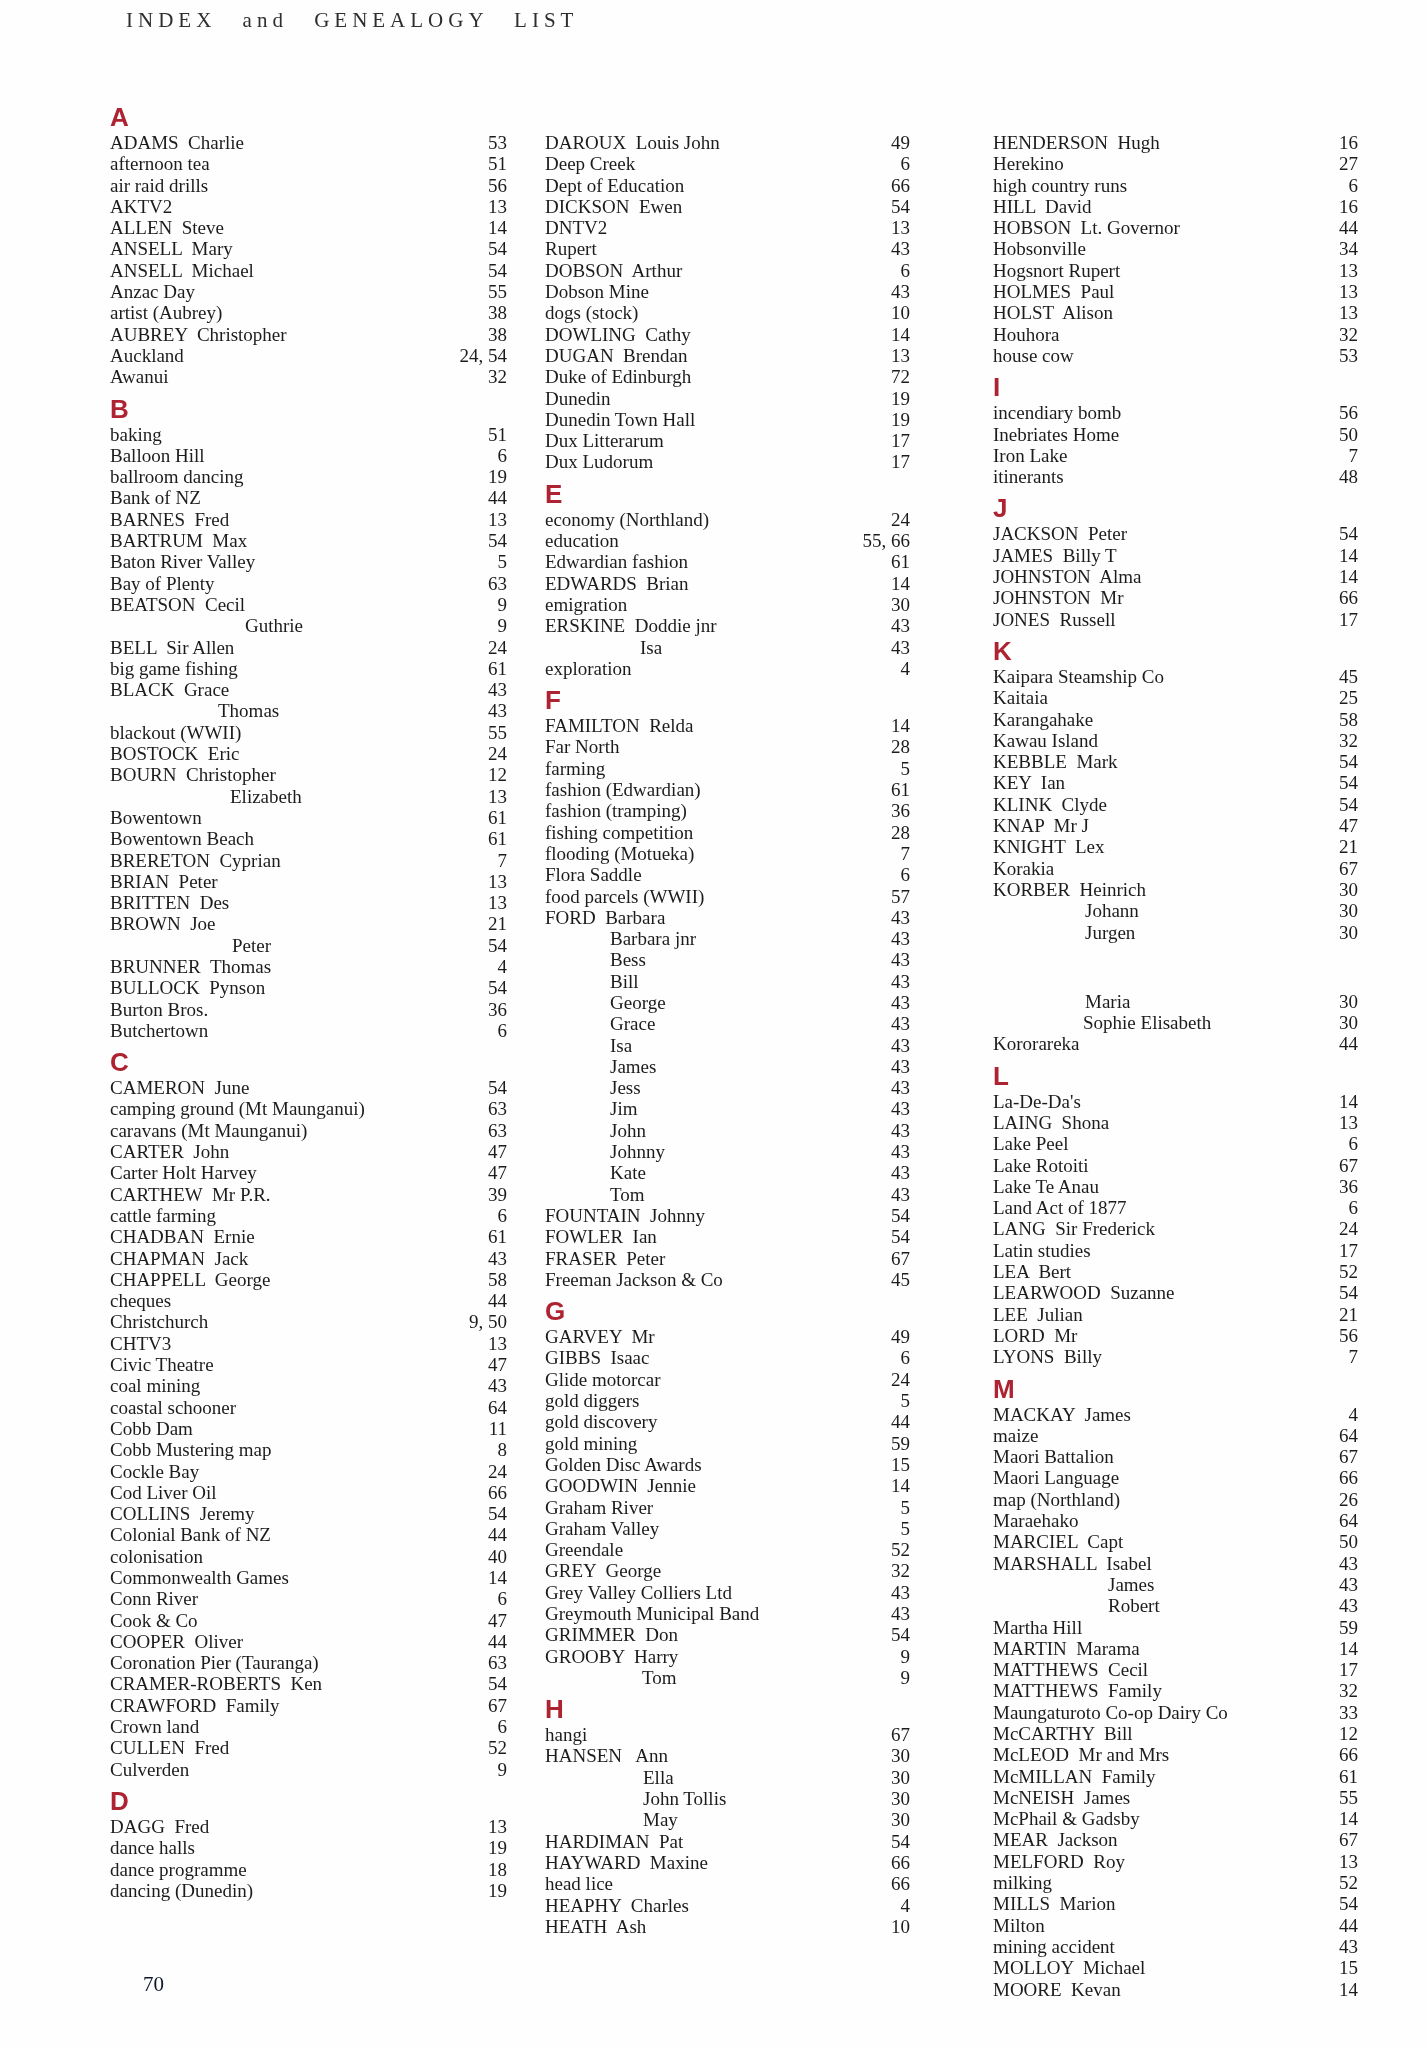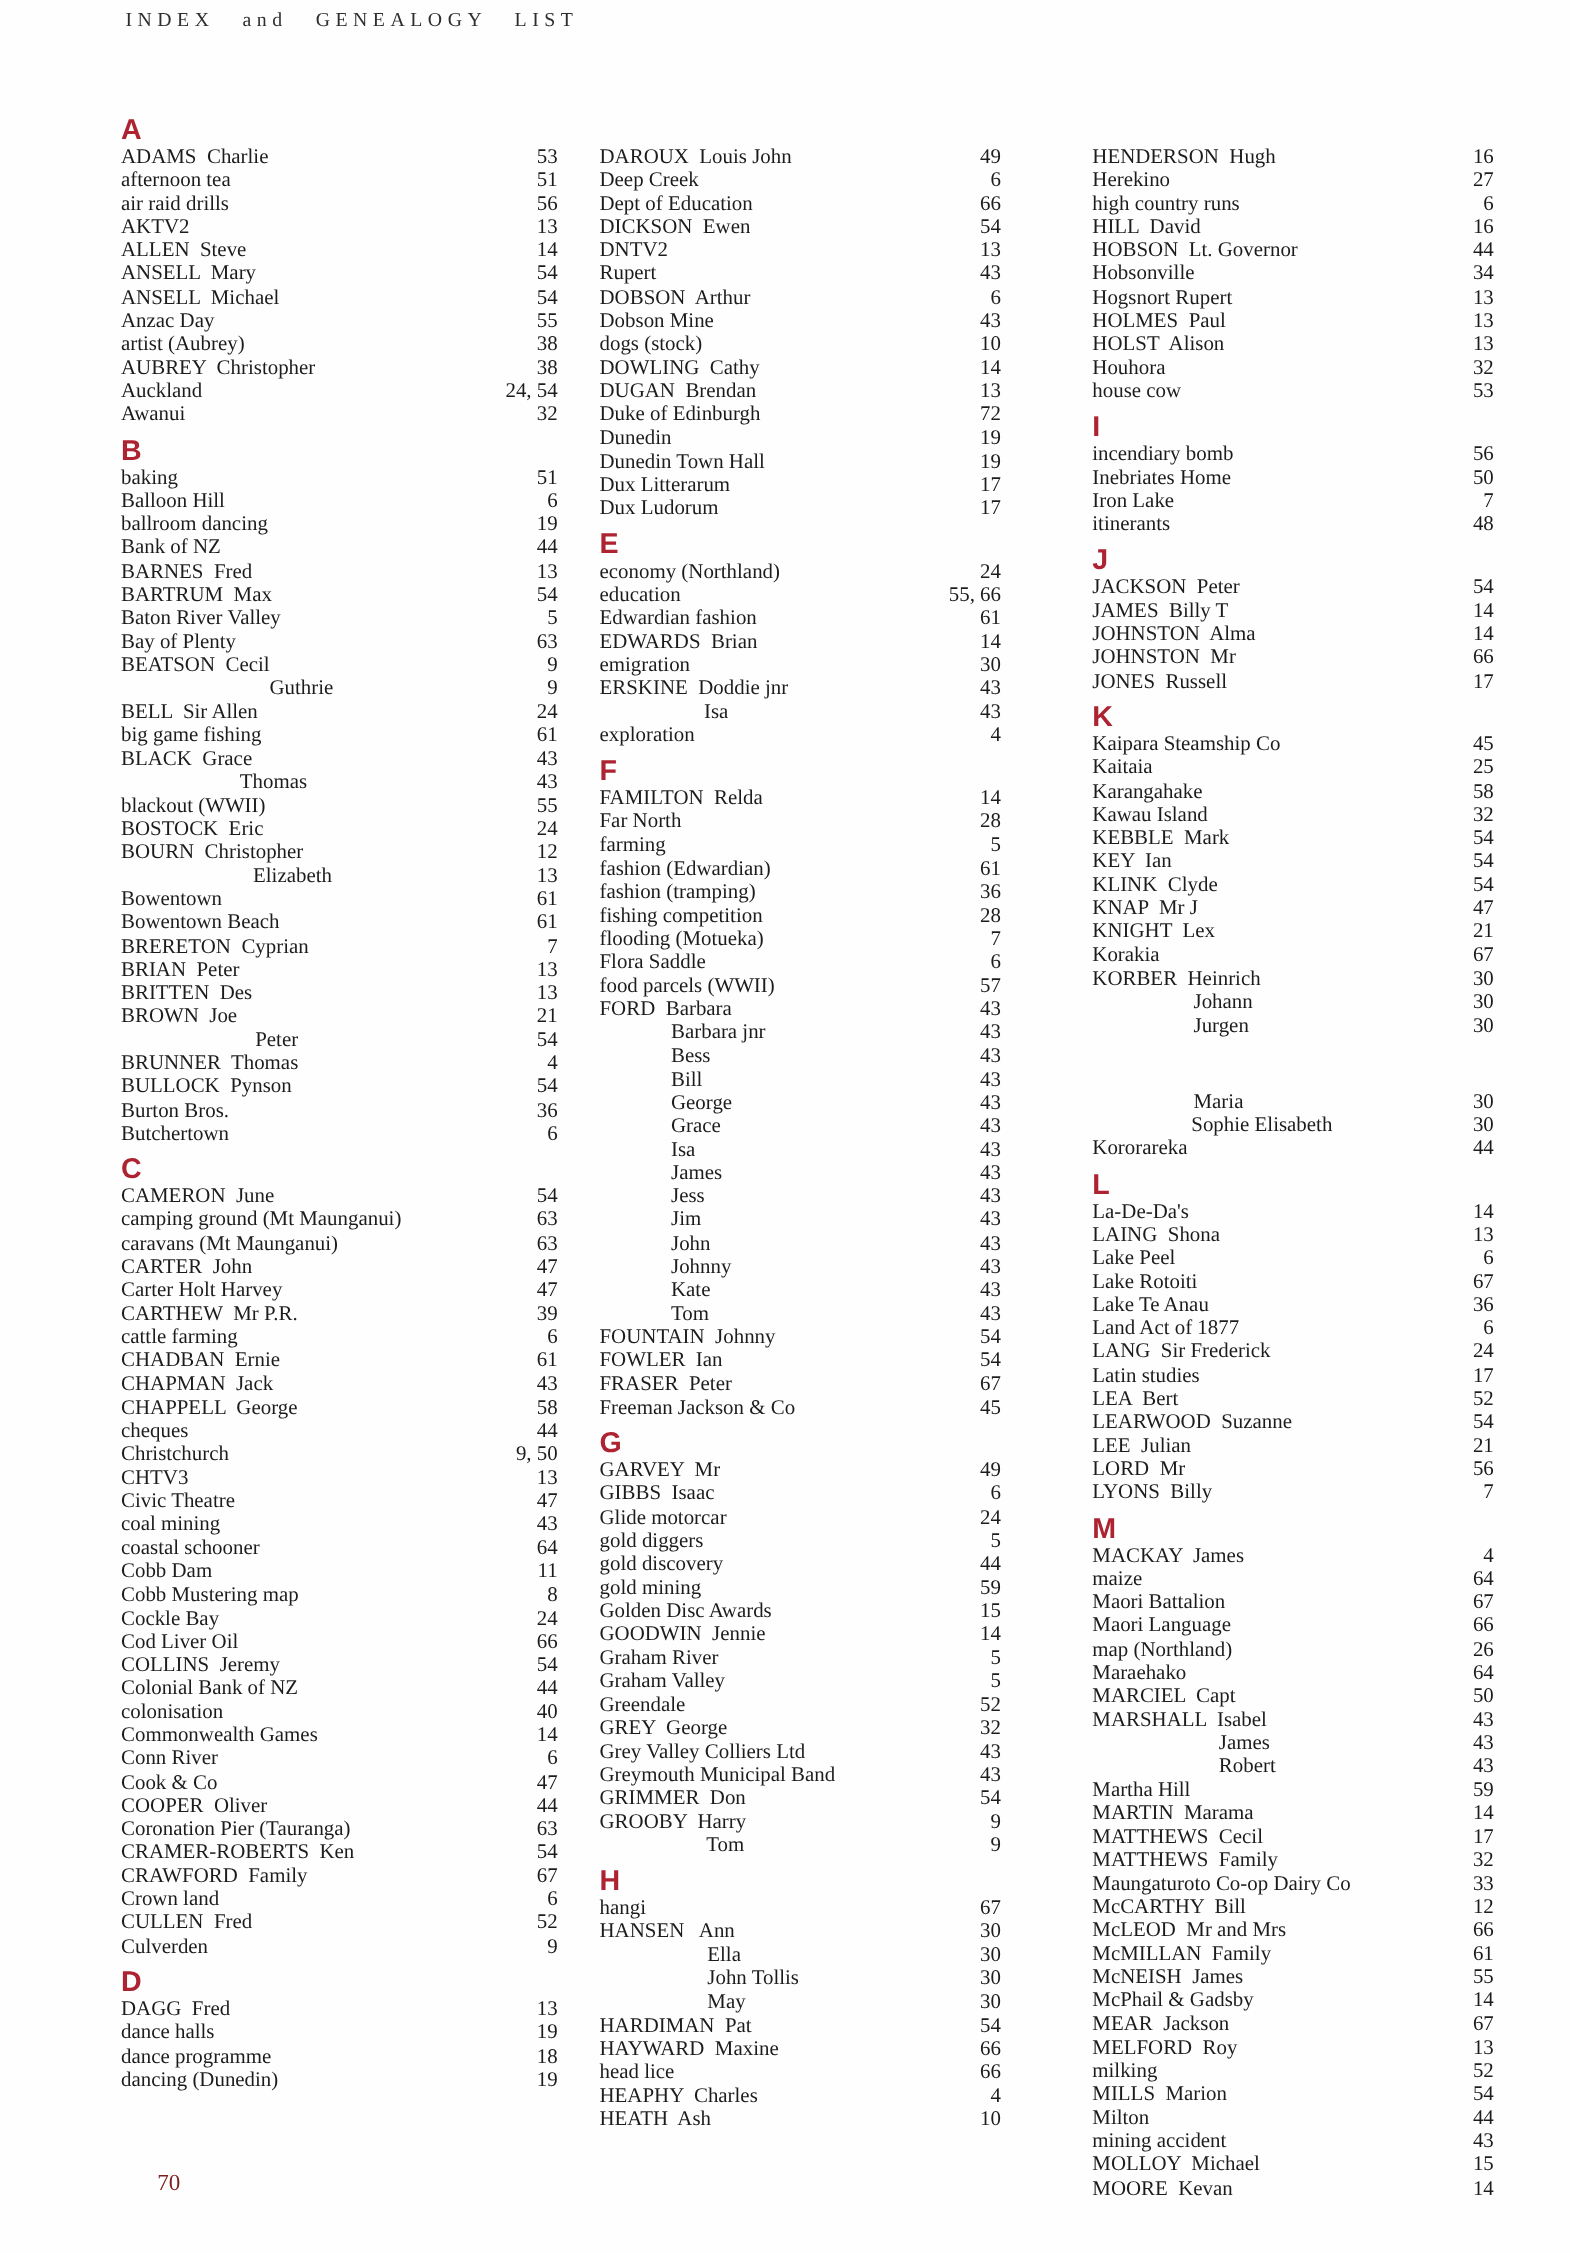--- a/index.html
+++ b/index.html
@@ -5,22 +5,22 @@
   html,body{margin:0;padding:0;}
   .page{
     position:relative;
     width:1427px;height:2048px;
     background:#fefefe;
     font-family:"Liberation Serif", serif;
     color:#1c1c1c;
     overflow:hidden;
   }
   .doc-title{
-    position:absolute;left:114px;top:8px;
-    font-size:18px;letter-spacing:5px;word-spacing:16px;
+    position:absolute;left:126px;top:8px;
+    font-size:21px;letter-spacing:5px;word-spacing:16px;
     color:#2e2e2e;white-space:pre;
   }
   .col{position:absolute;top:96px;}
   .col1{left:110px;width:397px;}
   .col2{left:545px;width:365px;padding-top:36px;}
   .col3{left:993px;width:365px;padding-top:36px;}
   .section-letter{
     margin:8px 0 2px 0;
     font-family:"Liberation Sans", sans-serif;
     font-weight:700;
@@ -28,21 +28,21 @@
     color:#ad2331;
   }
   .row{
     display:flex;justify-content:space-between;align-items:baseline;
     font-size:19px;line-height:21.3px;
   }
   .label{white-space:pre;}
   .num{white-space:pre;text-align:right;padding-left:8px;}
   .page-number{
     position:absolute;left:143px;top:1972px;
-    font-size:21px;color:#7f1d1d;
+    font-size:21px;color:#0f172a;
   }
 </style>
 </head>
 <body>
 
 <div class="page">
   <div class="doc-title">INDEX and GENEALOGY LIST</div>
 
   <div class="col col1">
       <div class="section-letter">A</div>

